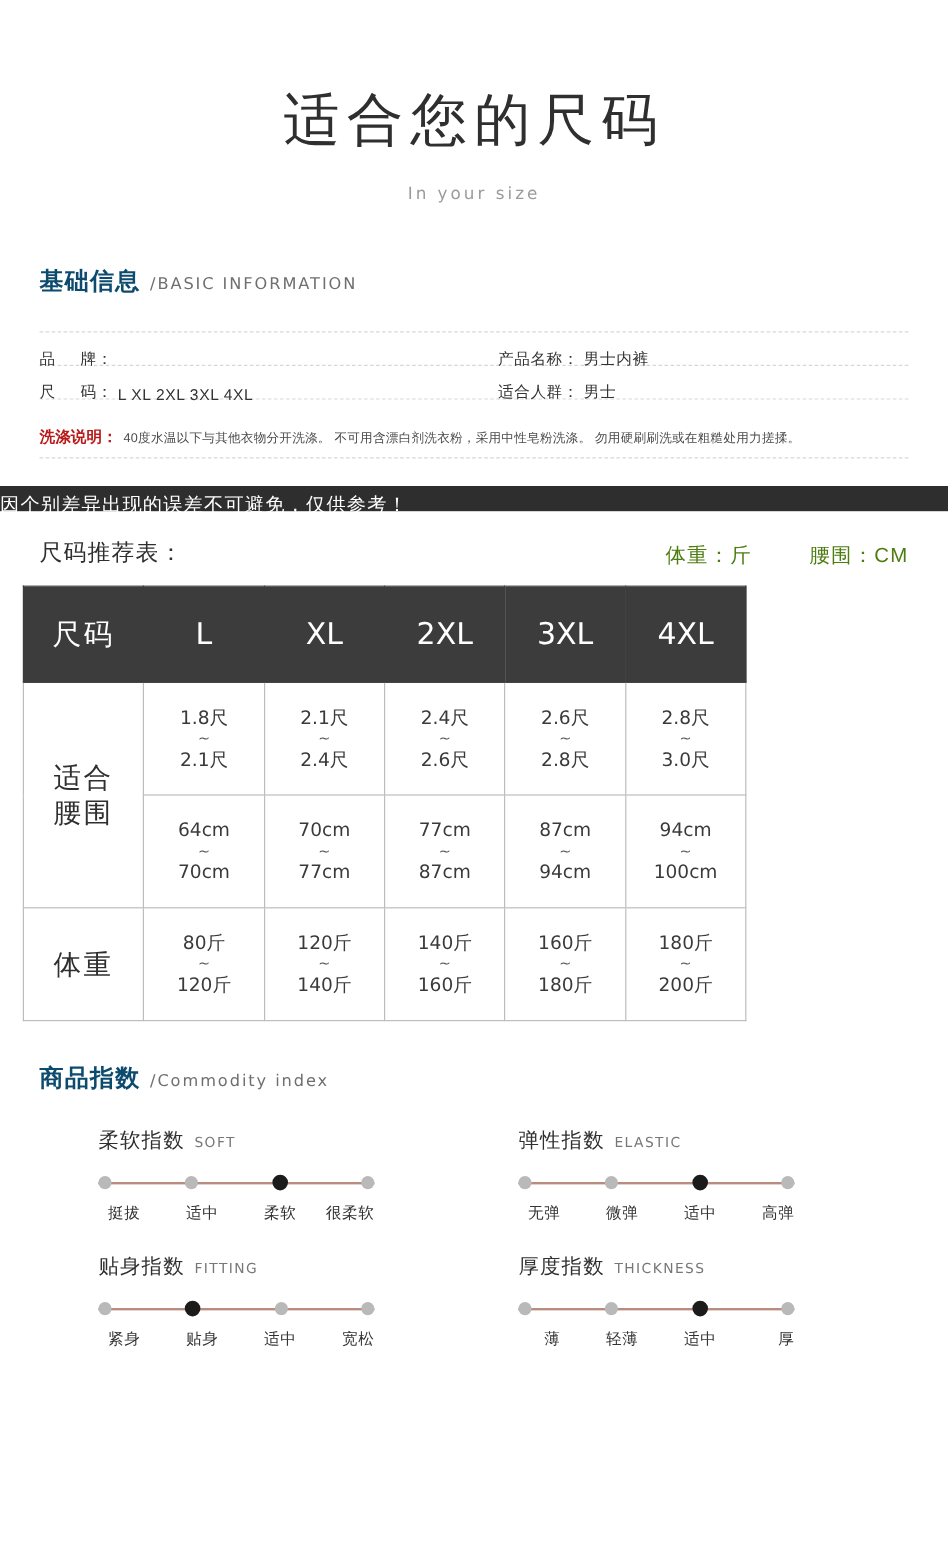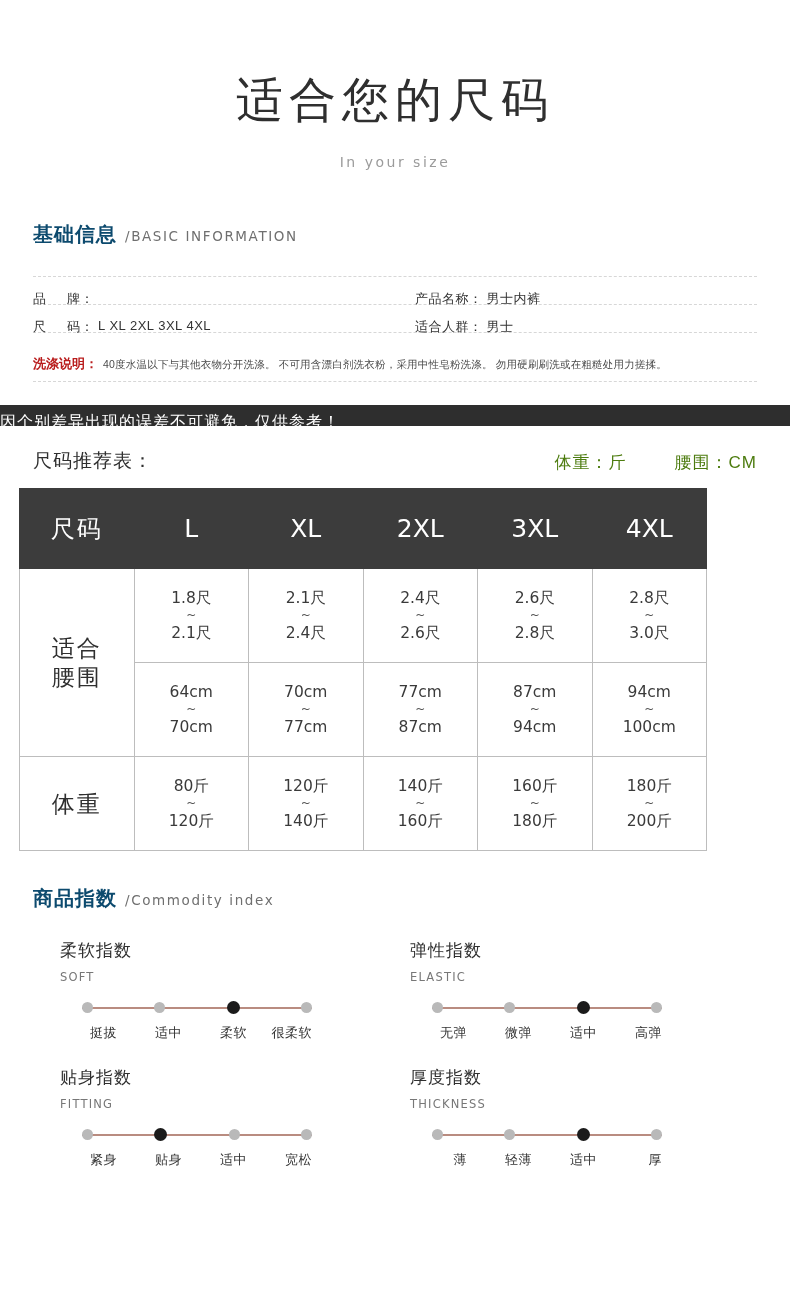--- a/index.html
+++ b/index.html
@@ -68,21 +68,21 @@
   .info-row {
     display: flex;
     border-bottom: 1px dashed #d7d7d7;
     height: 27px;
     align-items: center;
     font-size: 13px;
     color: #333;
   }
   .info-cell {
     display: flex;
-    align-items: flex-start;
+    align-items: flex-end;
     margin-top: 16px;
   }
   .info-cell.left { width: 382px; }
   .info-label {
     letter-spacing: 0.5px;
     white-space: pre;
   }
   .info-value {
     margin-left: 4px;
     letter-spacing: 0.5px;
@@ -134,21 +134,21 @@
   }
   .size-head .unit {
     font-size: 17px;
     color: #4d7c0f;
     letter-spacing: 1px;
     margin-left: 48px;
   }
 
   table.size-table {
     margin: 14px 19px 0 19px;
-    width: 688px;
+    width: 603px;
     border-collapse: collapse;
     table-layout: fixed;
   }
   table.size-table td, table.size-table th {
     border: 1px solid #bdbdbd;
     text-align: center;
     vertical-align: middle;
     font-weight: normal;
   }
   table.size-table thead th {
@@ -195,21 +195,21 @@
     display: grid;
     grid-template-columns: 1fr 1fr;
     row-gap: 24px;
     margin: 27px 0 0 0;
     padding: 0 30px 0 60px;
   }
   .index-item .idx-head {
     display: flex;
     align-items: baseline;
     gap: 8px;
-    flex-direction: column;
+    margin-left: 22px;
   }
   .index-item .idx-cn {
     font-size: 17px;
     color: #2f2f2f;
     letter-spacing: 1px;
   }
   .index-item .idx-en {
     font-size: 11.5px;
     color: #777;
     letter-spacing: 1.2px;

